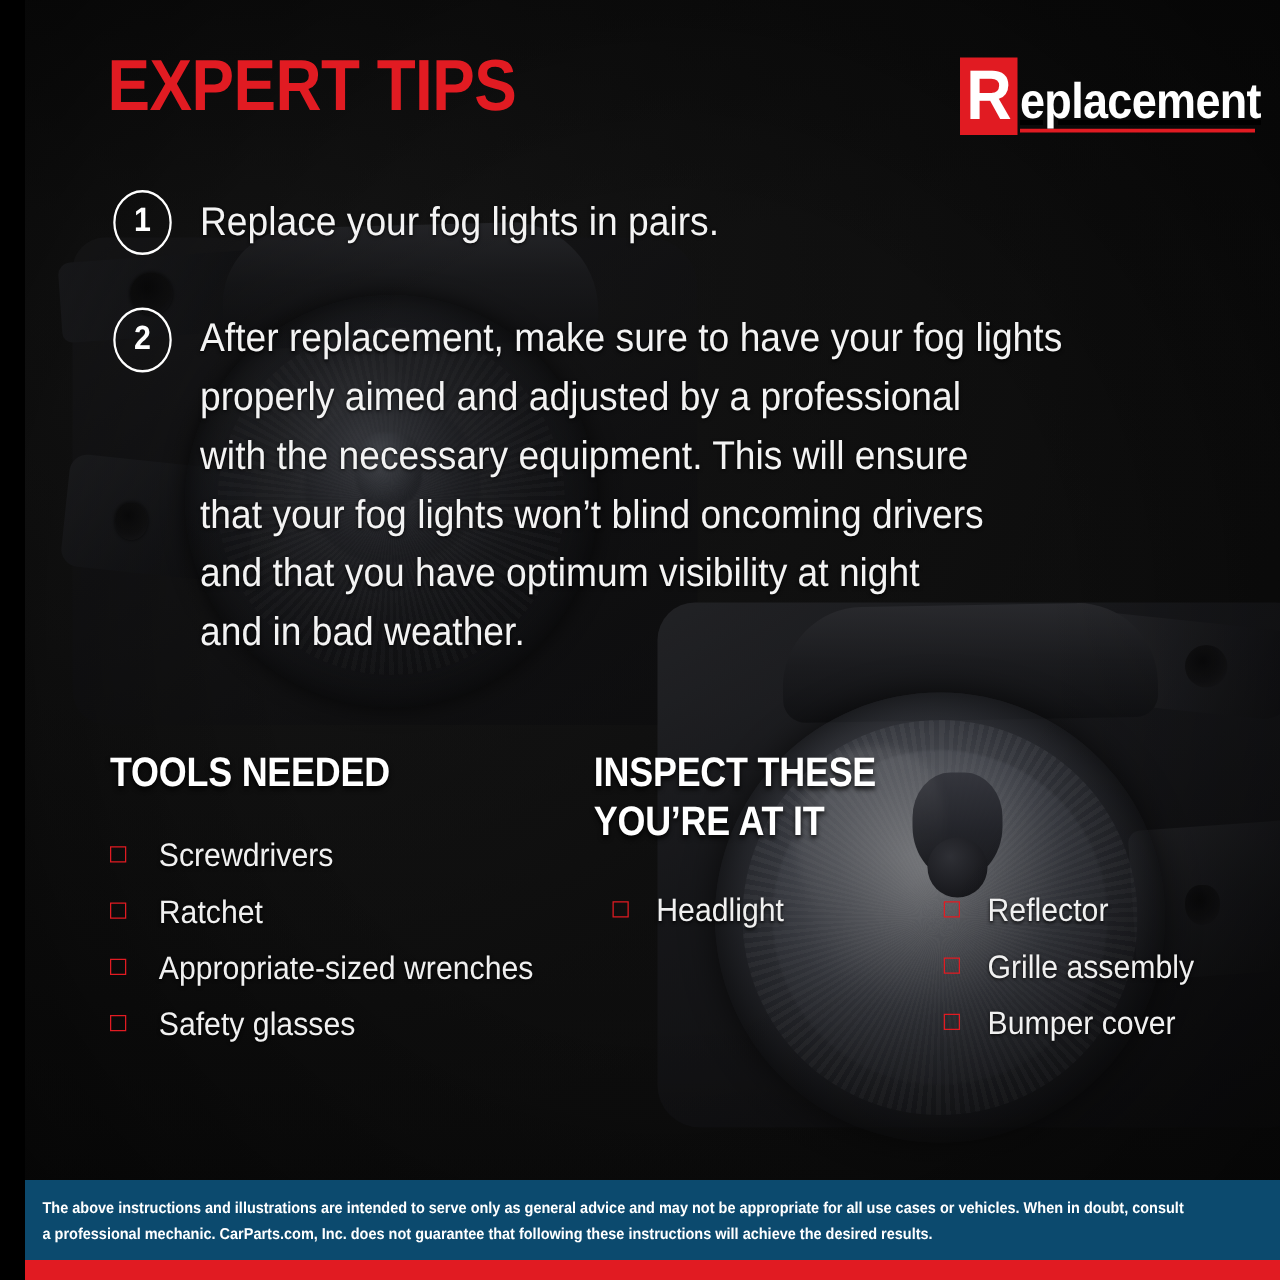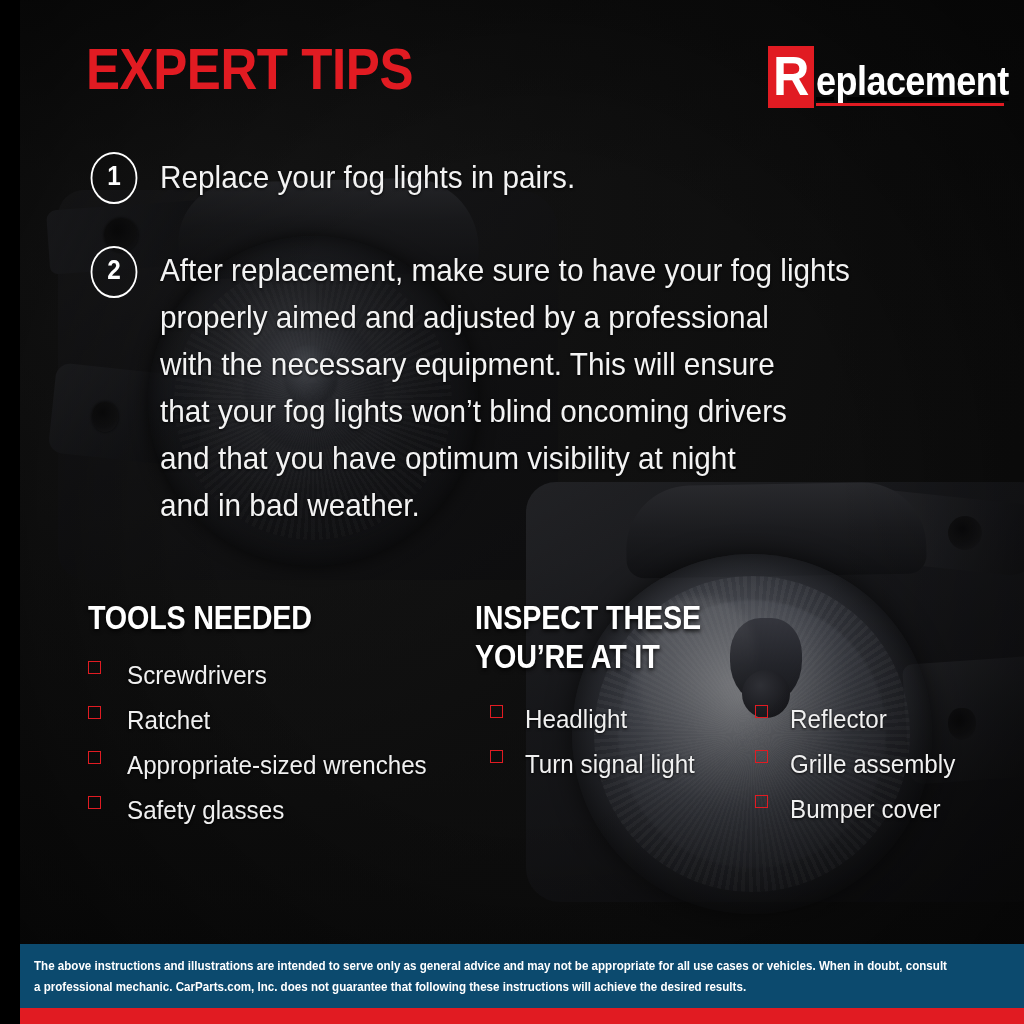--- a/index.html
+++ b/index.html
@@ -383,20 +383,21 @@
 
   
   .list {
     position: absolute;
   }
   .list-tools   { left: 68px;  top: 661px; }
   .list-insp-a  { left: 470px; top: 705px; }
   .list-insp-b  { left: 735px; top: 705px; }
   .list-item {
     display: flex;
+    align-items: center;
     height: 45px;
   }
   .bullet {
     flex: none;
     width: 11px;
     height: 11px;
     border: 1.6px solid #e11b22;
     margin-right: 26px;
     background: transparent;
   }
@@ -529,24 +530,20 @@
         <span class="bullet"></span>
         <span class="item-label">Safety glasses</span>
       </div>
     </div>
 
     <div class="list list-insp-a">
       <div class="list-item">
         <span class="bullet"></span>
         <span class="item-label">Headlight</span>
       </div>
-      <div class="list-item">
-        <span class="bullet"></span>
-        <span class="item-label">Turn signal light</span>
-      </div>
     </div>
 
     <div class="list list-insp-b">
       <div class="list-item">
         <span class="bullet"></span>
         <span class="item-label">Reflector</span>
       </div>
       <div class="list-item">
         <span class="bullet"></span>
         <span class="item-label">Grille assembly</span>

